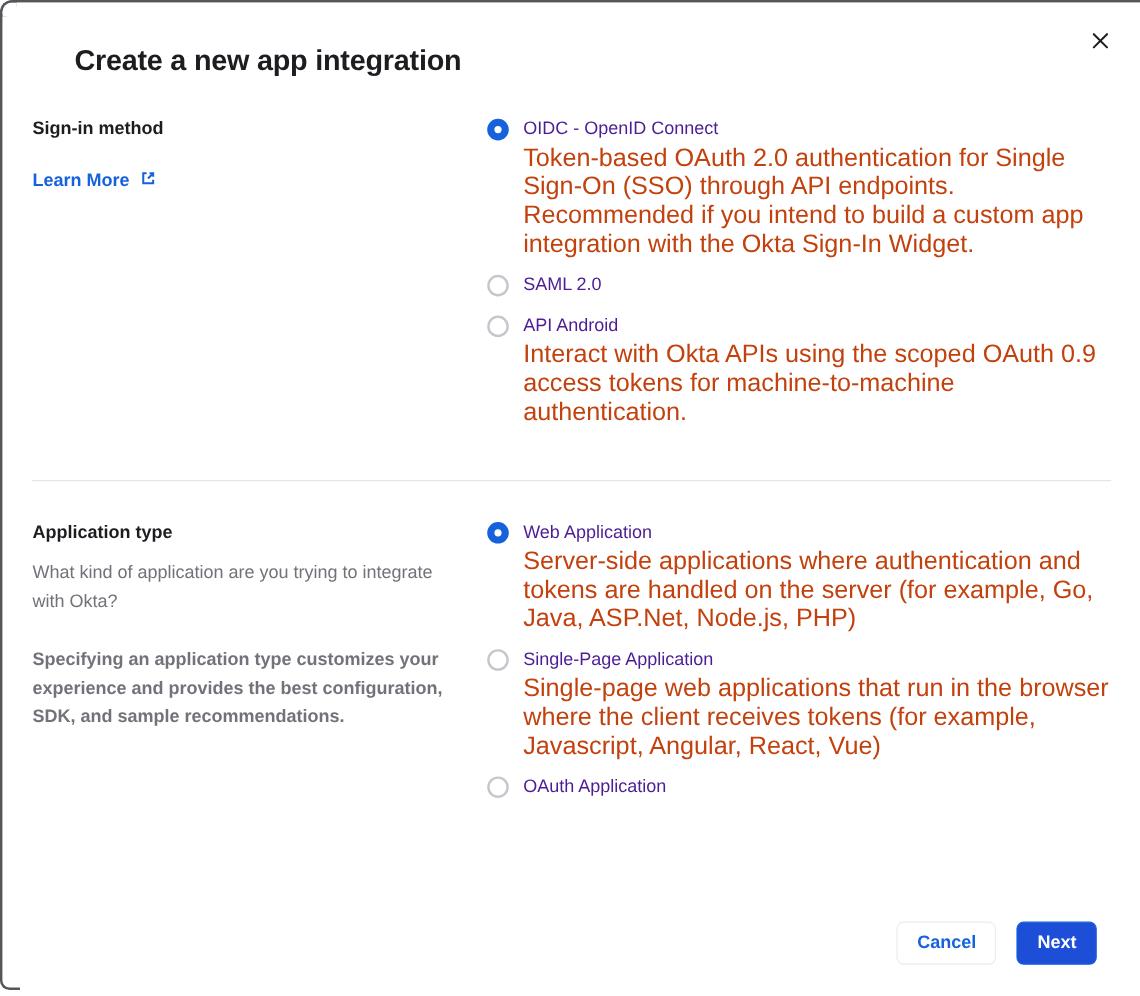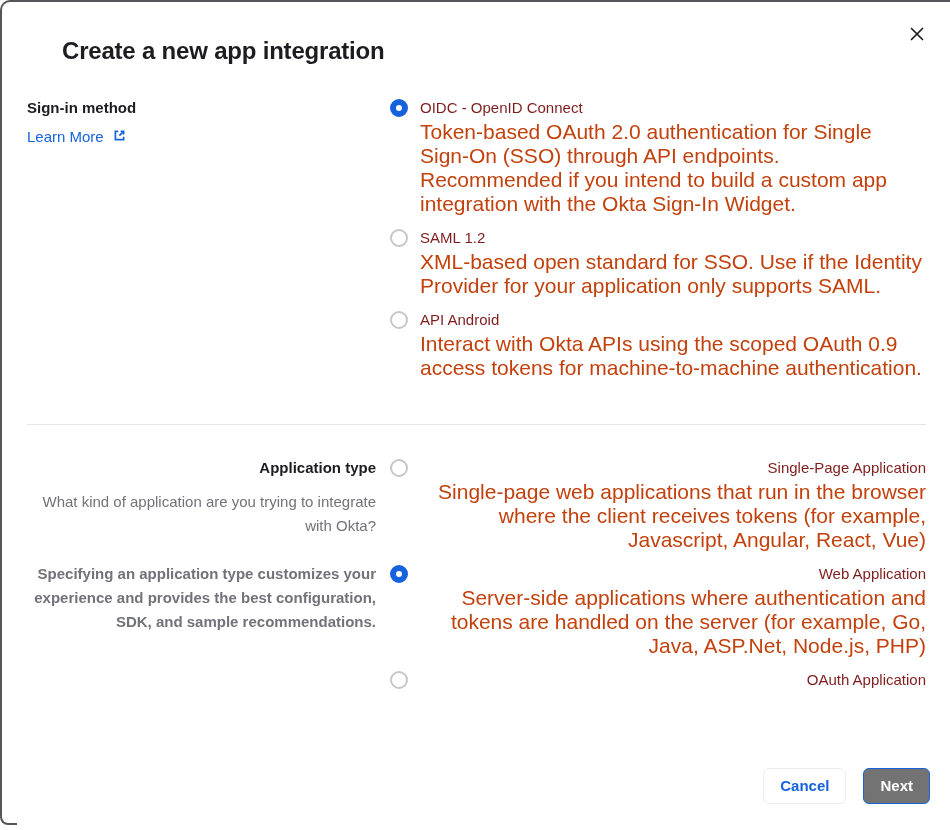--- a/index.html
+++ b/index.html
@@ -26,51 +26,51 @@
   .dialog { position:relative; padding: 36px 24px 0 27px; height: 100%; }
 
   .dialog-header { position:relative; }
   .dialog-title { font-size:24px; font-weight:700; letter-spacing:-0.2px; line-height:30px;margin-left:35px; }
   .close-btn {
     position:absolute; top:-14px; right:-4px;
     width:26px; height:26px; display:flex; align-items:center; justify-content:center;
     cursor:pointer; background:none; border:none; padding:0;
   }
 
-  .section { display:grid; grid-template-columns:363px 1fr; margin-top:30px; }
+  .section { display:grid; grid-template-columns:363px 1fr; margin-top:30px;gap:16px; }
   .col-left { padding-right:14px; }
   .section-heading { font-size:15px; font-weight:700; line-height:24px; }
   .learn-more {
-    margin-top:8px; display:inline-flex; gap:8px;
-    color:#1662dd; font-size:15px; font-weight:400; text-decoration:none; cursor:pointer;
+    margin-top:21px; display:inline-flex; align-items:center; gap:8px;
+    color:#1662dd; font-size:15px; font-weight:700; text-decoration:none; cursor:pointer;
   }
   .left-para { font-size:15px; line-height:24px; color:#72727a; }
   .left-para.first { margin-top:10px; }
   .left-para.second { margin-top:24px;font-weight:bold; }
 
   .option { display:grid; grid-template-columns:30px 1fr; margin-bottom:10px; cursor:pointer; }
   .radio {
     width:18px; height:18px; border-radius:50%;
     border:2px solid #c6c6cd; background:#fff; margin-top:3px;
   }
   .option.selected .radio { border:6px solid #1662dd; }
-  .option-label { font-size:15px; line-height:24px; color:#7f1d1d; grid-column:2; }
+  .option-label { font-size:15px; line-height:24px; color:#4c1d95; grid-column:2; }
   .option-desc  { font-size:21px; line-height:24px; color:#c2410c; grid-column:2; }
 
   .divider { border:none; border-top:1px solid #e3e3e8; margin:34px 0 0 0; }
-  .section.second { margin-top:31px;text-align:right; }
+  .section.second { margin-top:31px; }
 
-  .footer { position:absolute; bottom:26px; right:20px; display:flex; gap:17px; }
+  .footer { position:absolute; bottom:26px; right:36px; display:flex; gap:17px; }
   .btn {
     font-family:"Liberation Sans", sans-serif;
     font-size:15px; font-weight:700; line-height:18px;
     border-radius:6px; padding:8px 16px; cursor:pointer;
   }
   .btn-cancel { color:#1662dd; background:#ffffff; border:1px solid #ececf1; }
-  .btn-next   { color:#ffffff; background:#737373; border:1px solid #1662dd;text-align:right; }
+  .btn-next   { color:#ffffff; background:#1d4ed8; border:1px solid #1662dd;text-align:right; }
 </style>
 </head>
 <body>
 
 <div class="frame-top"></div>
 <div class="frame-corner"></div>
 <div class="frame-left"></div>
 <div class="frame-hook"></div>
 
 <div class="dialog">
@@ -101,49 +101,48 @@
       </a>
     </div>
     <div class="col-right">
       <div class="option selected">
         <div class="radio"></div>
         <div class="option-label">OIDC - OpenID Connect</div>
         <div class="option-desc">Token-based OAuth 2.0 authentication for Single Sign-On (SSO) through API endpoints. Recommended if you intend to build a custom app integration with the Okta Sign-In Widget.</div>
       </div>
       <div class="option">
         <div class="radio"></div>
-        <div class="option-label">SAML 1.2</div>
-        <div class="option-desc">XML-based open standard for SSO. Use if the Identity Provider for your application only supports SAML.</div>
+        <div class="option-label">SAML 2.0</div>
       </div>
       <div class="option">
         <div class="radio"></div>
         <div class="option-label">API Android</div>
         <div class="option-desc">Interact with Okta APIs using the scoped OAuth 0.9 access tokens for machine-to-machine authentication.</div>
       </div>
     </div>
   </div>
 
   <hr class="divider">
 
   <div class="section second">
     <div class="col-left">
       <div class="section-heading">Application type</div>
       <div class="left-para first">What kind of application are you trying to integrate with Okta?</div>
       <div class="left-para second">Specifying an application type customizes your experience and provides the best configuration, SDK, and sample recommendations.</div>
     </div>
     <div class="col-right">
+      <div class="option selected">
+        <div class="radio"></div>
+        <div class="option-label">Web Application</div>
+        <div class="option-desc">Server-side applications where authentication and tokens are handled on the server (for example, Go, Java, ASP.Net, Node.js, PHP)</div>
+      </div>
       <div class="option">
         <div class="radio"></div>
         <div class="option-label">Single-Page Application</div>
         <div class="option-desc">Single-page web applications that run in the browser where the client receives tokens (for example, Javascript, Angular, React, Vue)</div>
-      </div>
-      <div class="option selected">
-        <div class="radio"></div>
-        <div class="option-label">Web Application</div>
-        <div class="option-desc">Server-side applications where authentication and tokens are handled on the server (for example, Go, Java, ASP.Net, Node.js, PHP)</div>
       </div>
       <div class="option">
         <div class="radio"></div>
         <div class="option-label">OAuth Application</div>
       </div>
     </div>
   </div>
 
   <div class="footer">
     <button class="btn btn-cancel">Cancel</button>

